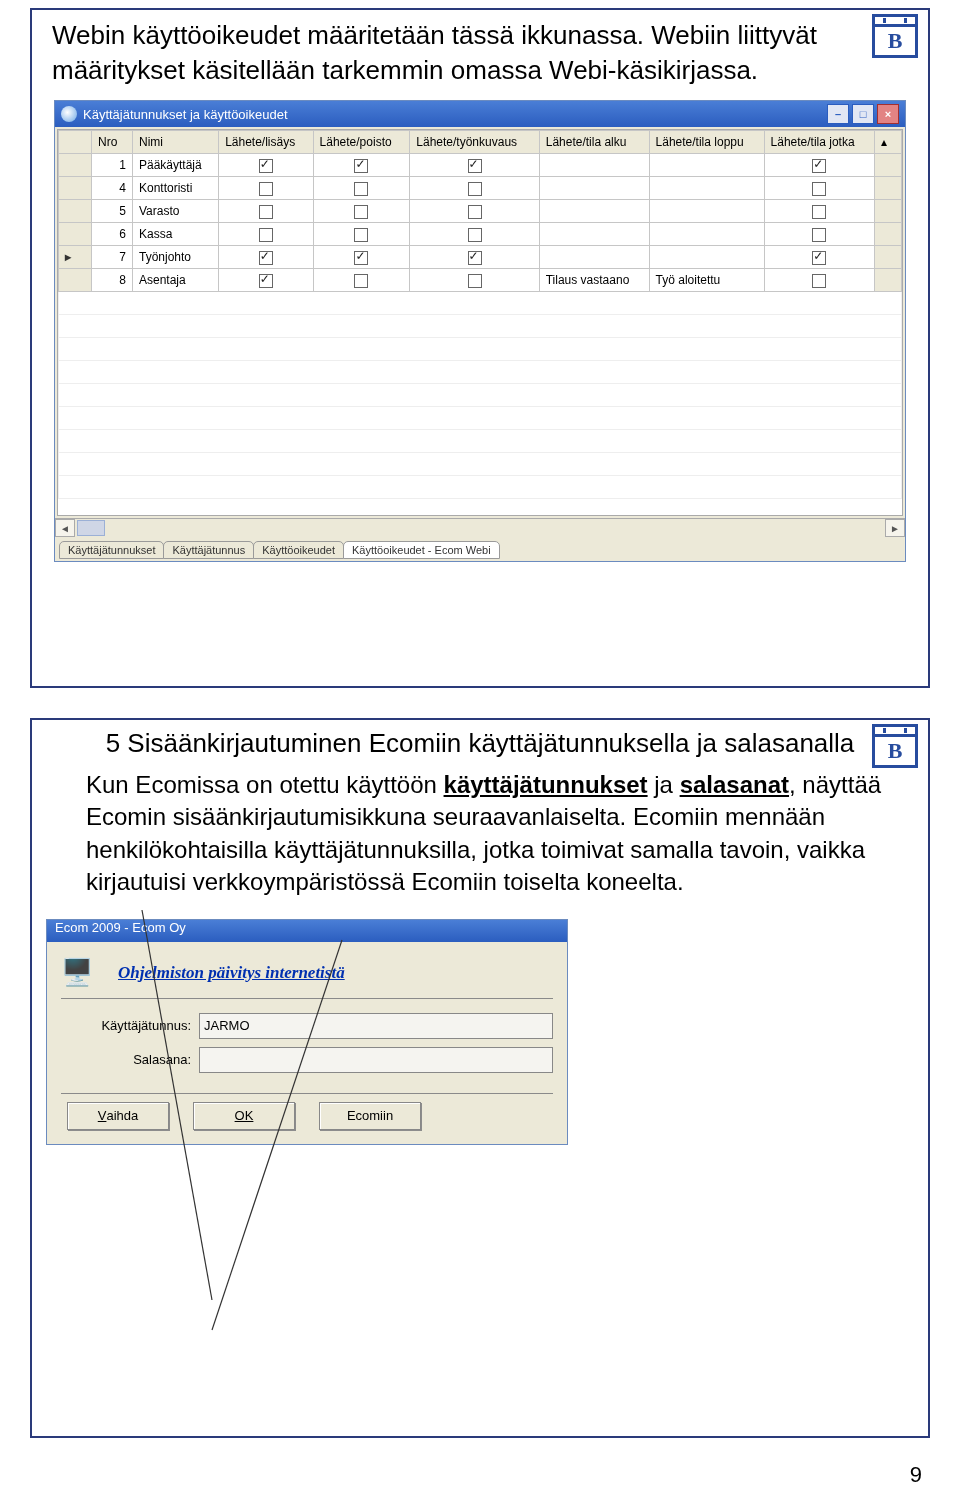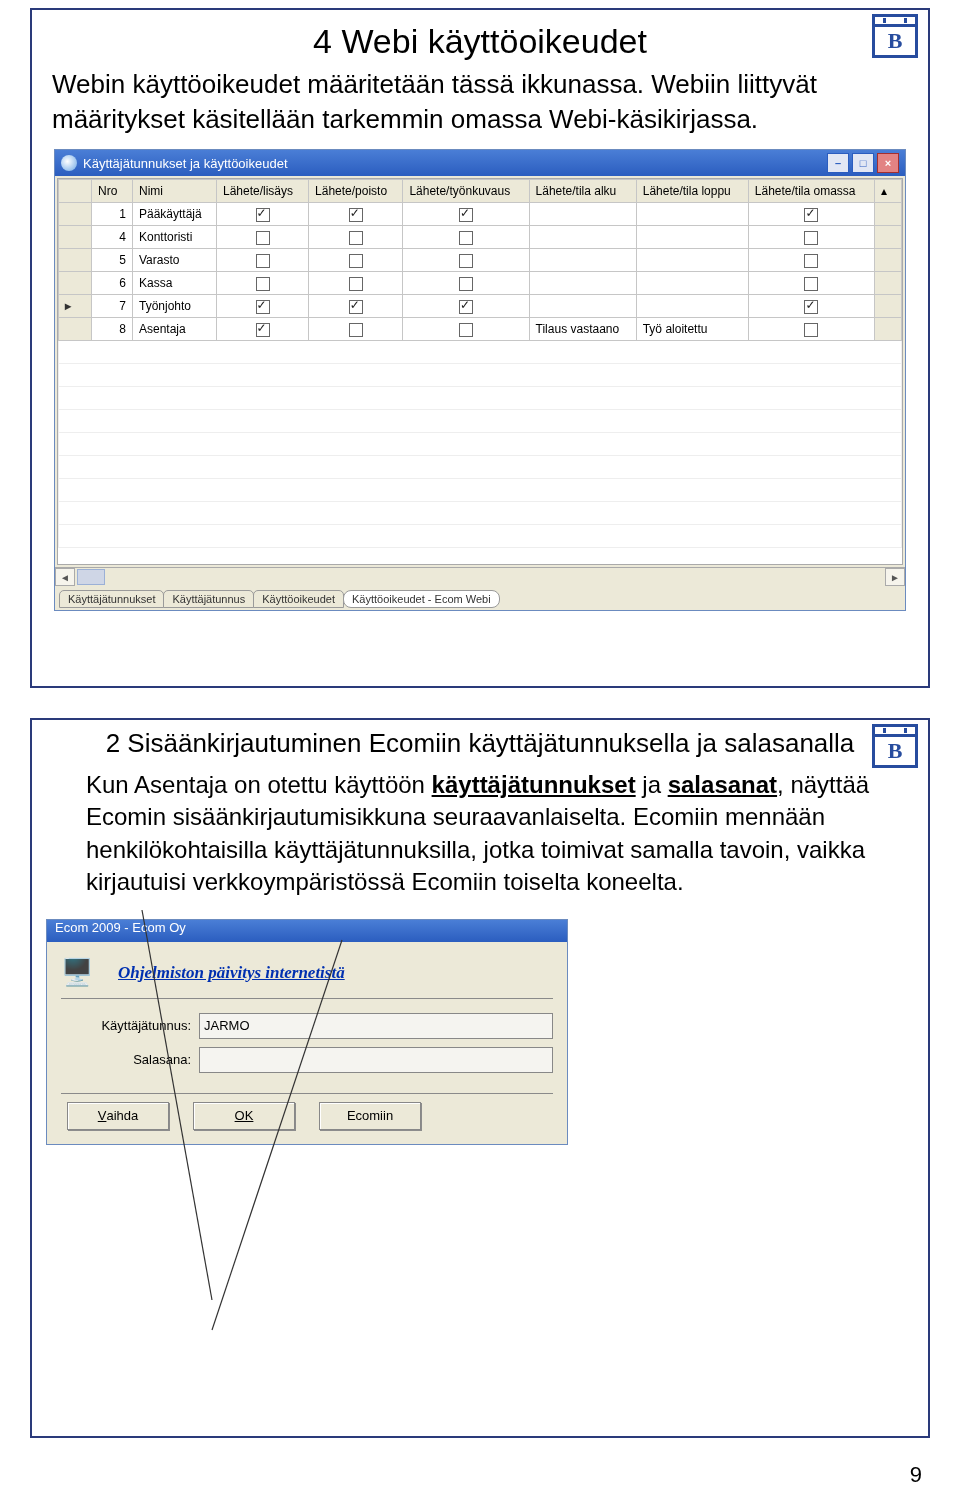--- a/index.html
+++ b/index.html
@@ -191,21 +191,21 @@
   }
   .tabs .tab {
     padding:2px 8px;
     border:1px solid #9a9a9a;
     border-top-left-radius:5px;
     border-top-right-radius:5px;
     background:#ece9d8;
     margin-right:-1px;
     color:#333;
   }
-  .tabs .tab.active { background:#fff;border-radius:8px; }
+  .tabs .tab.active { background:#fff; }
 
   
   .lines {
     position:absolute;
     pointer-events:none;
   }
   .lines line { stroke:#333; stroke-width:1.2; }
   .login {
     width: 520px;
     margin-top: 20px;
@@ -285,21 +285,20 @@
   b.plain {font-weight:bold;}
 </style>
 </head>
 <body>
 
 <div class="slide slide1">
   <div class="logo">
     <div class="topbar"></div>
     <div class="letter">B</div>
   </div>
-  <h1 class="slide-title">4 Webi käyttöoikeudet</h1>
   <p class="body-text">Webin käyttöoikeudet määritetään tässä ikkunassa. Webiin liittyvät määritykset käsitellään tarkemmin omassa Webi-käsikirjassa.</p>
 
   <div class="win1">
     <div class="titlebar">
       <span class="glyph"></span>
       <span>Käyttäjätunnukset ja käyttöoikeudet</span>
       <div class="btns">
         <span class="wbtn">–</span>
         <span class="wbtn">□</span>
         <span class="wbtn close">×</span>
@@ -310,21 +309,21 @@
         <thead>
             <tr id="hdr">
               <th style="width: 20px;"></th>
               <th>Nro</th>
               <th>Nimi</th>
               <th>Lähete/lisäys</th>
               <th>Lähete/poisto</th>
               <th>Lähete/työnkuvaus</th>
               <th>Lähete/tila alku</th>
               <th>Lähete/tila loppu</th>
-              <th>Lähete/tila omassa</th>
+              <th>Lähete/tila jotka</th>
               <th style="width: 14px;">▴</th>
             </tr>
           </thead>
         <tbody id="tbody">
             <tr>
               <td class="mark rowsel"></td>
               <td class="num">1</td>
               <td>Pääkäyttäjä</td>
               <td style="text-align: center;"><span class="chk on"></span></td>
               <td style="text-align: center;"><span class="chk on"></span></td>
@@ -437,23 +436,23 @@
         <div class="tab active">Käyttöoikeudet - Ecom Webi</div>
       </div>
   </div>
 </div>
 
 <div class="slide slide2">
   <div class="logo">
     <div class="topbar"></div>
     <div class="letter">B</div>
   </div>
-  <h2 class="slide-sub">2 Sisäänkirjautuminen Ecomiin käyttäjätunnuksella ja salasanalla</h2>
+  <h2 class="slide-sub">5 Sisäänkirjautuminen Ecomiin käyttäjätunnuksella ja salasanalla</h2>
   <p class="body-text2">
-    <span>Kun Asentaja on otettu käyttöön </span><b class="plain"><u>käyttäjätunnukset</u></b><span> ja </span><b class="plain"><u>salasanat</u></b><span>, näyttää Ecomin sisäänkirjautumisikkuna seuraavanlaiselta. Ecomiin mennään henkilökohtaisilla käyttäjätunnuksilla, jotka toimivat samalla tavoin, vaikka kirjautuisi verkkoympäristössä Ecomiin toiselta koneelta.</span>
+    <span>Kun Ecomissa on otettu käyttöön </span><b class="plain"><u>käyttäjätunnukset</u></b><span> ja </span><b class="plain"><u>salasanat</u></b><span>, näyttää Ecomin sisäänkirjautumisikkuna seuraavanlaiselta. Ecomiin mennään henkilökohtaisilla käyttäjätunnuksilla, jotka toimivat samalla tavoin, vaikka kirjautuisi verkkoympäristössä Ecomiin toiselta koneelta.</span>
   </p>
 
   <svg class="lines" width="900" height="720" style="left:0;top:0;">
     <line x1="110" y1="190" x2="180" y2="580"></line>
     <line x1="310" y1="220" x2="180" y2="610"></line>
   </svg>
 
   <div class="login">
     <div class="lt">Ecom 2009 - Ecom Oy</div>
     <div class="body">

